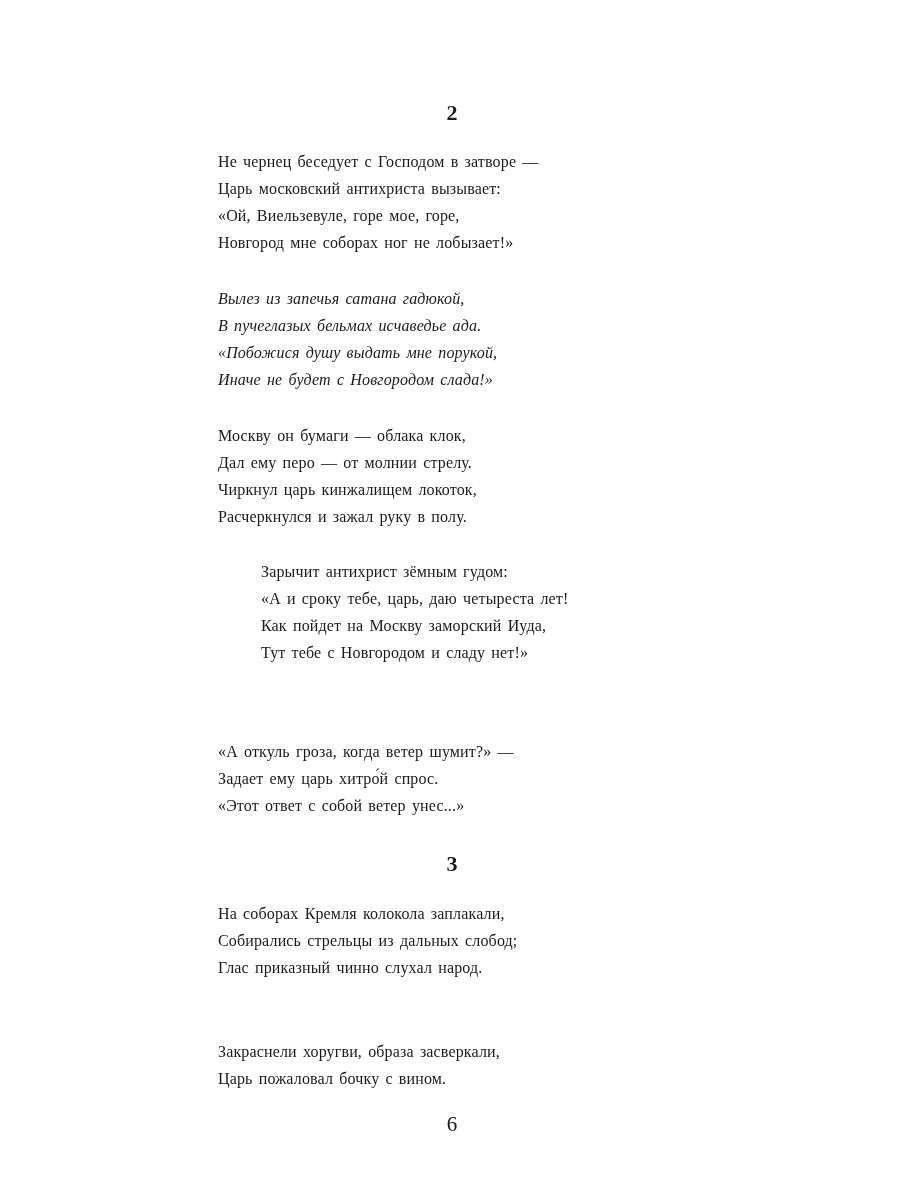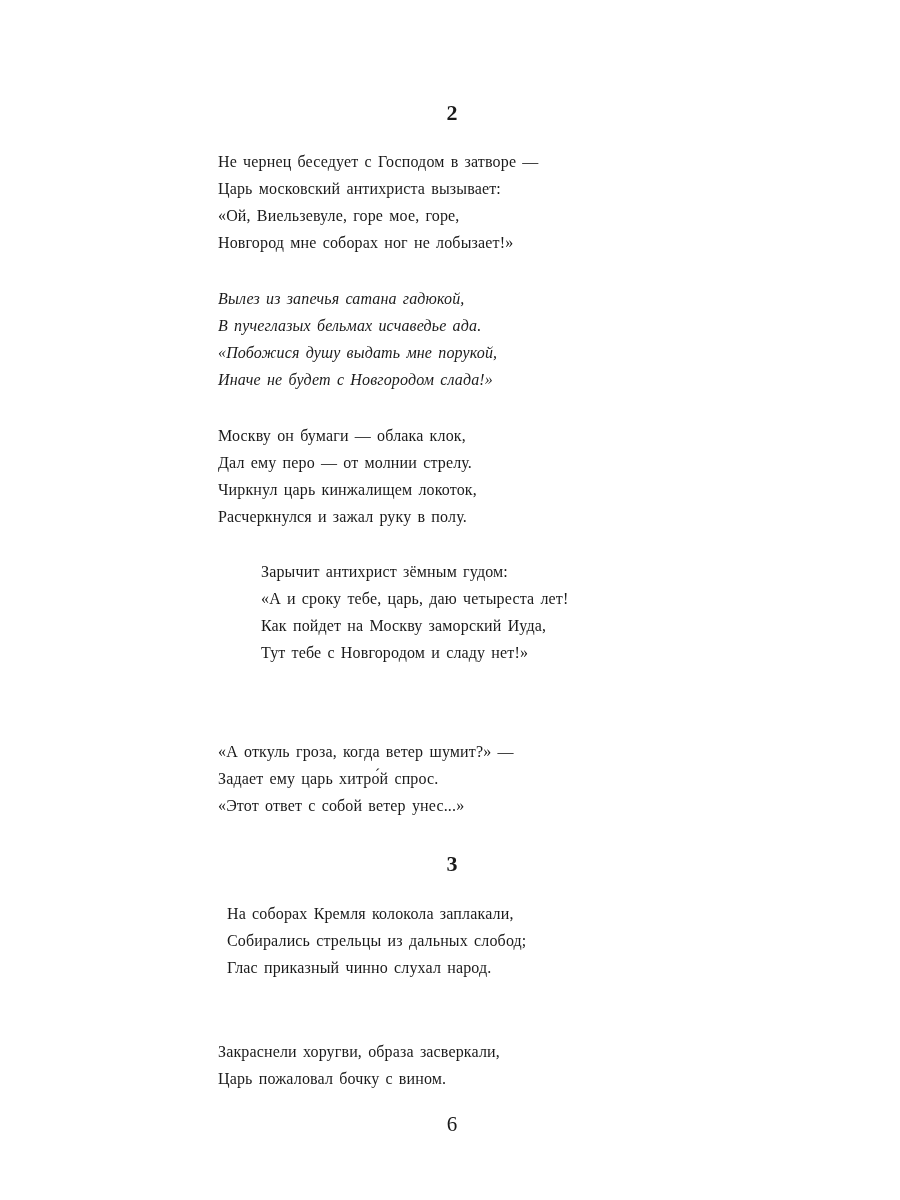--- a/index.html
+++ b/index.html
@@ -90,21 +90,21 @@
   </div>
 
   <div class="stanza" style="top:694px;margin-top:44px;">
     <span class="verse-line">«А откуль гроза, когда ветер шумит?» —</span>
     <span class="verse-line">Задает ему царь хитро́й спрос.</span>
     <span class="verse-line">«Этот ответ с собой ветер унес...»</span>
   </div>
 
   <div class="section-number" style="top:853px;">3</div>
 
-  <div class="stanza" style="top:900px;margin-left:9px;">
+  <div class="stanza" style="top:900px;">
     <span class="verse-line">На соборах Кремля колокола заплакали,</span>
     <span class="verse-line">Собирались стрельцы из дальных слобод;</span>
     <span class="verse-line">Глас приказный чинно слухал народ.</span>
   </div>
 
   <div class="stanza" style="top:1038px;">
     <span class="verse-line">Закраснели хоругви, образа засверкали,</span>
     <span class="verse-line">Царь пожаловал бочку с вином.</span>
   </div>
 

